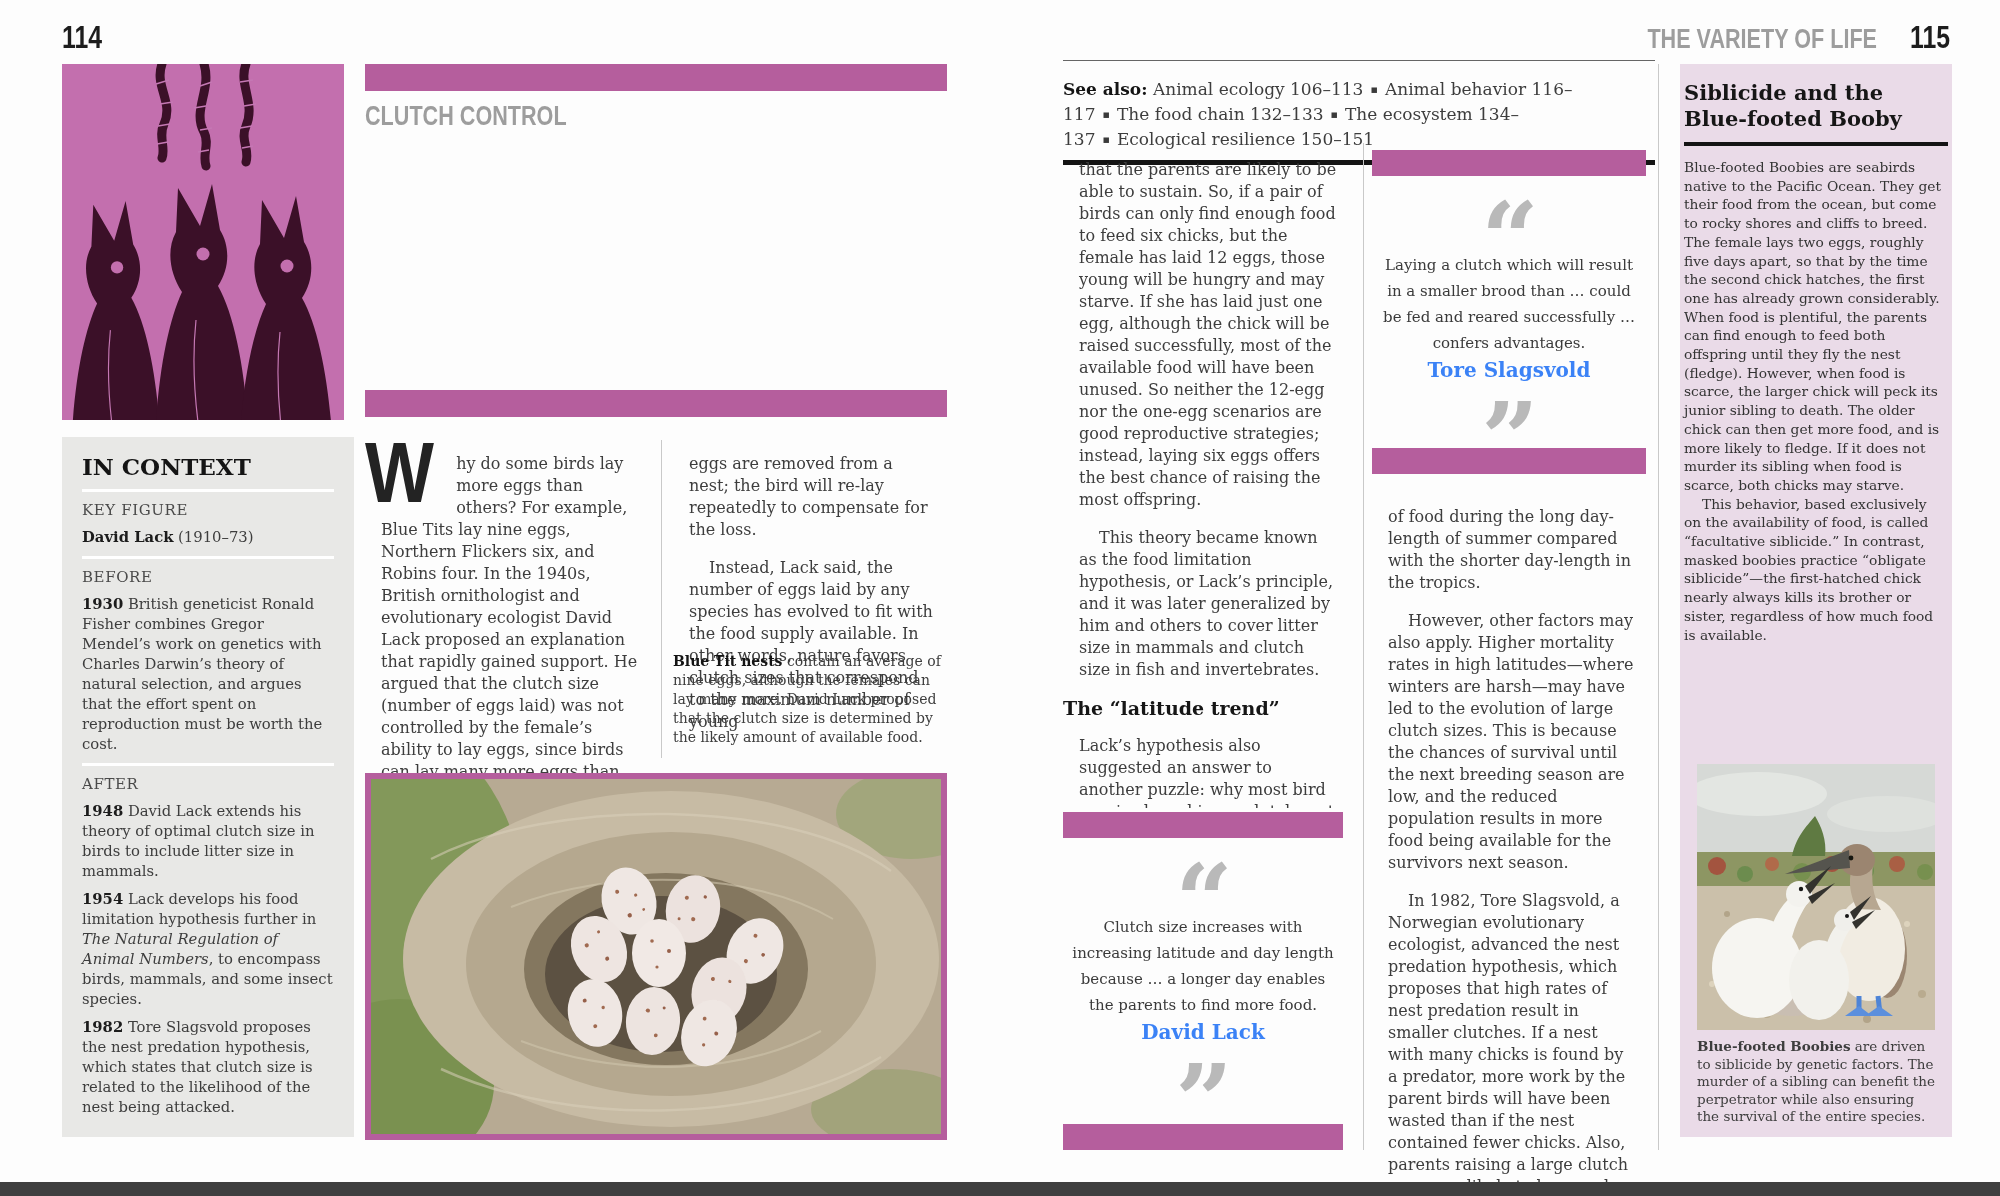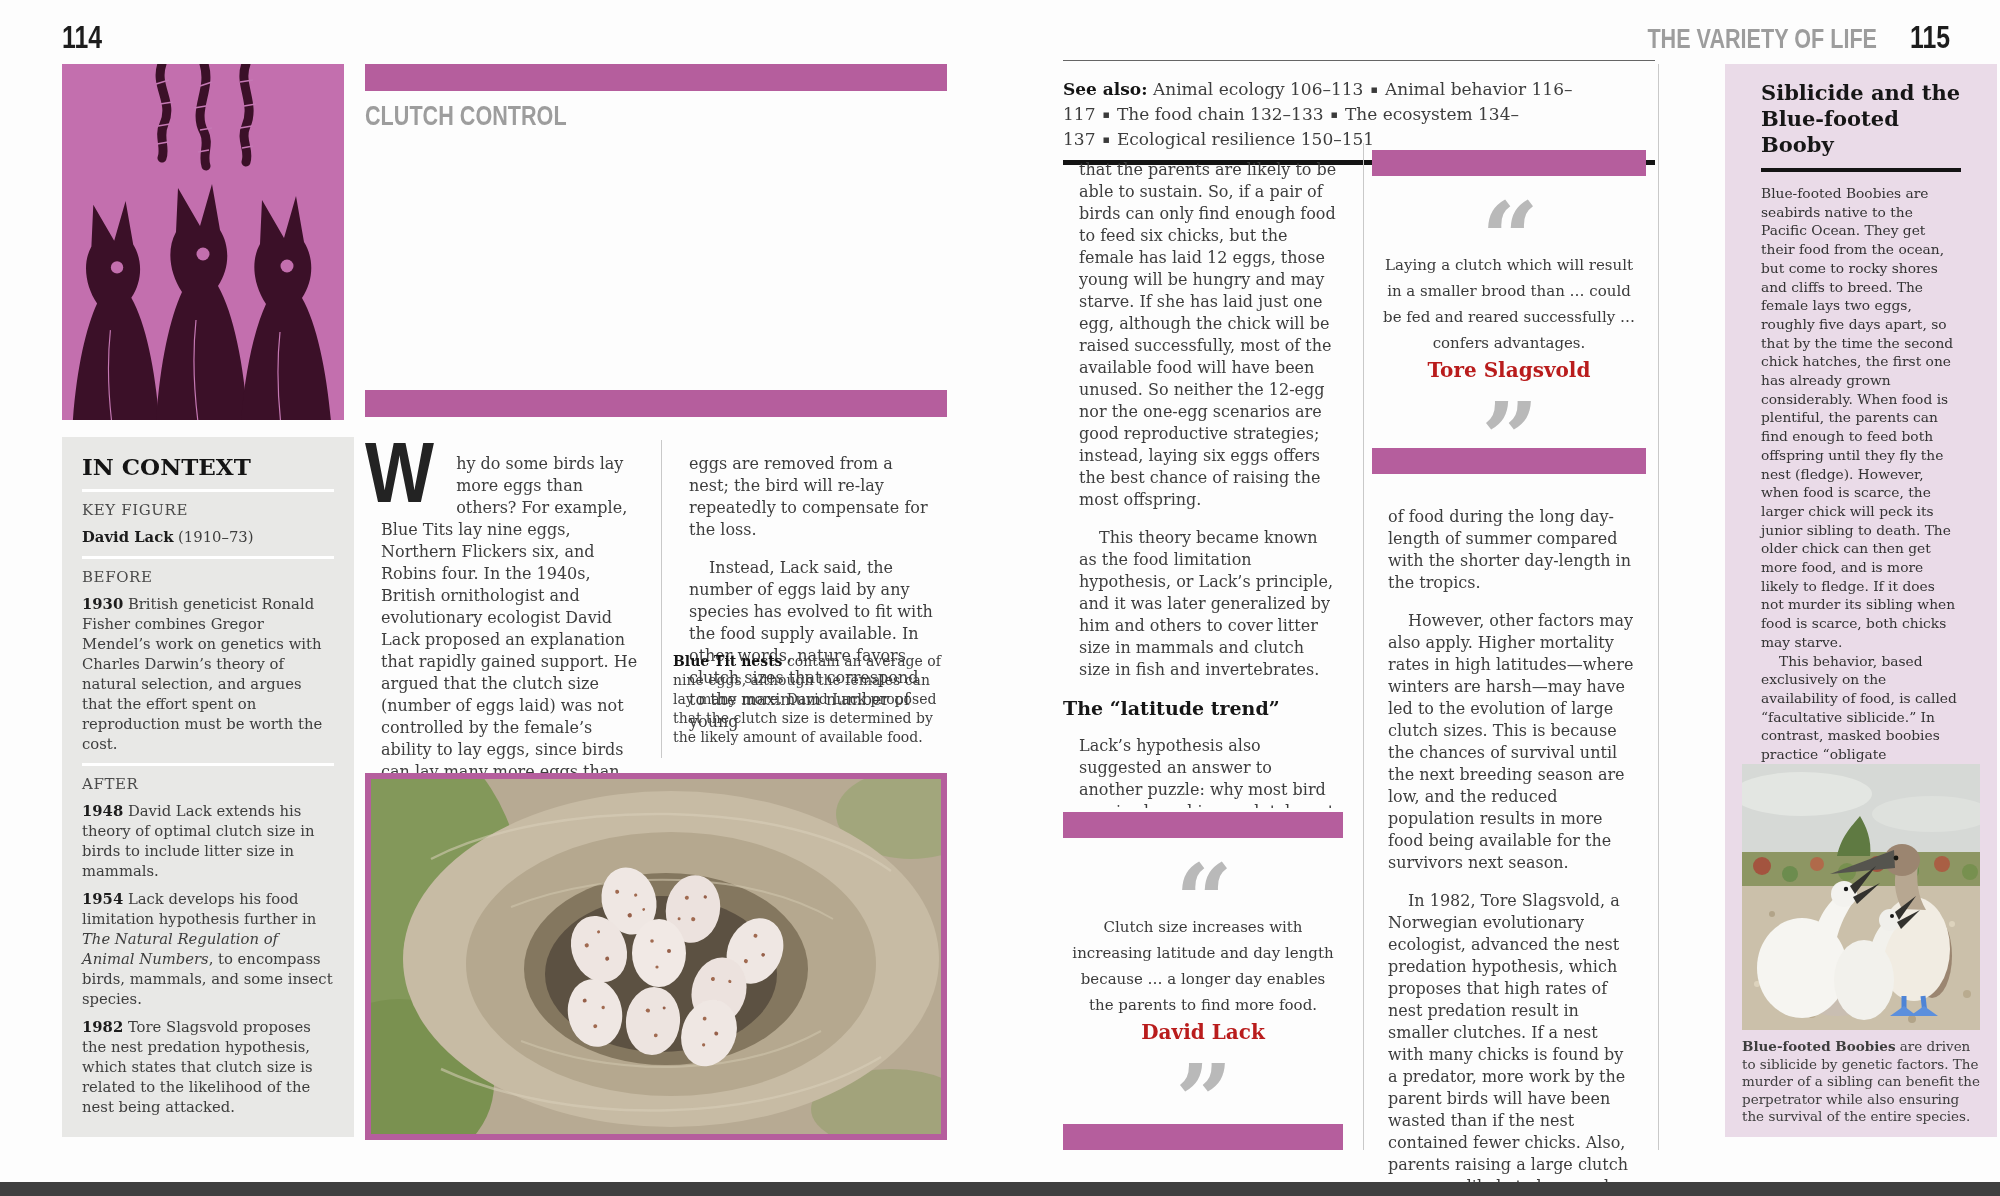--- a/index.html
+++ b/index.html
@@ -34,27 +34,27 @@
   .see-also{border-top:1px solid #666;padding-top:16px;font-size:17px;line-height:24px;color:#3d3d3d;}
   .see-also b{color:#141414;}
   .sq{font-size:11px;color:#3a3a3a;margin:0 7px;vertical-align:2px;}
   .thick-rule{height:5px;background:#141414;margin-top:8px;}
   
   .pq{display:flex;flex-direction:column;align-items:center;text-align:center;box-sizing:border-box;}
   .pq .bar{flex:none;}
   .pq-open,.pq-close{font-family:"DejaVu Serif",serif;font-weight:bold;color:#b9b9b9;
        font-size:100px;line-height:100px;height:60px;overflow:hidden;letter-spacing:-2px;}
   .pq-text{margin-top:4px;font-size:15px;line-height:26px;color:#3a3a3a;padding:0 4px;}
-  .pq-author{font-weight:bold;font-size:20px;color:#b91c1c;margin-top:2px;font-family:"DejaVu Serif",serif;}
+  .pq-author{font-weight:bold;font-size:20px;color:#3b82f6;margin-top:2px;font-family:"DejaVu Serif",serif;}
   .pq .bar.bot{position:absolute;bottom:0;left:0;}
   
   .caption{font-size:14px;line-height:19px;color:#3d3d3d;}
   .caption b{color:#141414;}
   
-  .sidebar{background:#eadbe8;padding:16px 36px;box-sizing:border-box;margin-left:45px;}
+  .sidebar{background:#eadbe8;padding:16px 4px;box-sizing:border-box;}
   .sidebar h2{margin:0;font-size:21px;line-height:26px;color:#161616;font-family:"DejaVu Serif",serif;}
   .sb-rule{height:4px;background:#141414;margin:10px 0 12px 0;}
   .sidebar p{margin:0;font-size:13.8px;line-height:18.7px;color:#333333;}
   .sidebar p.ind{text-indent:18px;}
   .sb-caption{font-size:13.5px;line-height:17.5px;}
   .bottom-strip{background:#3f3f3f;}
 </style>
 </head>
 <body>
 

